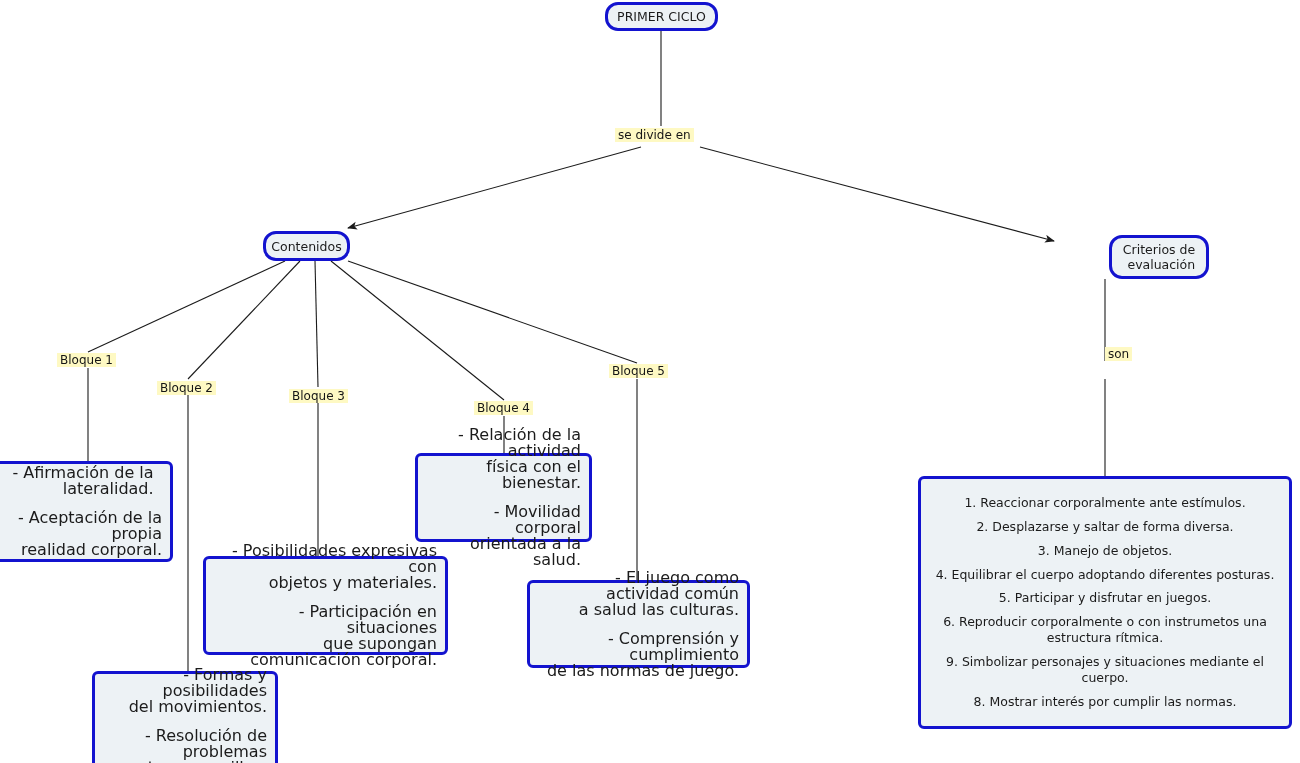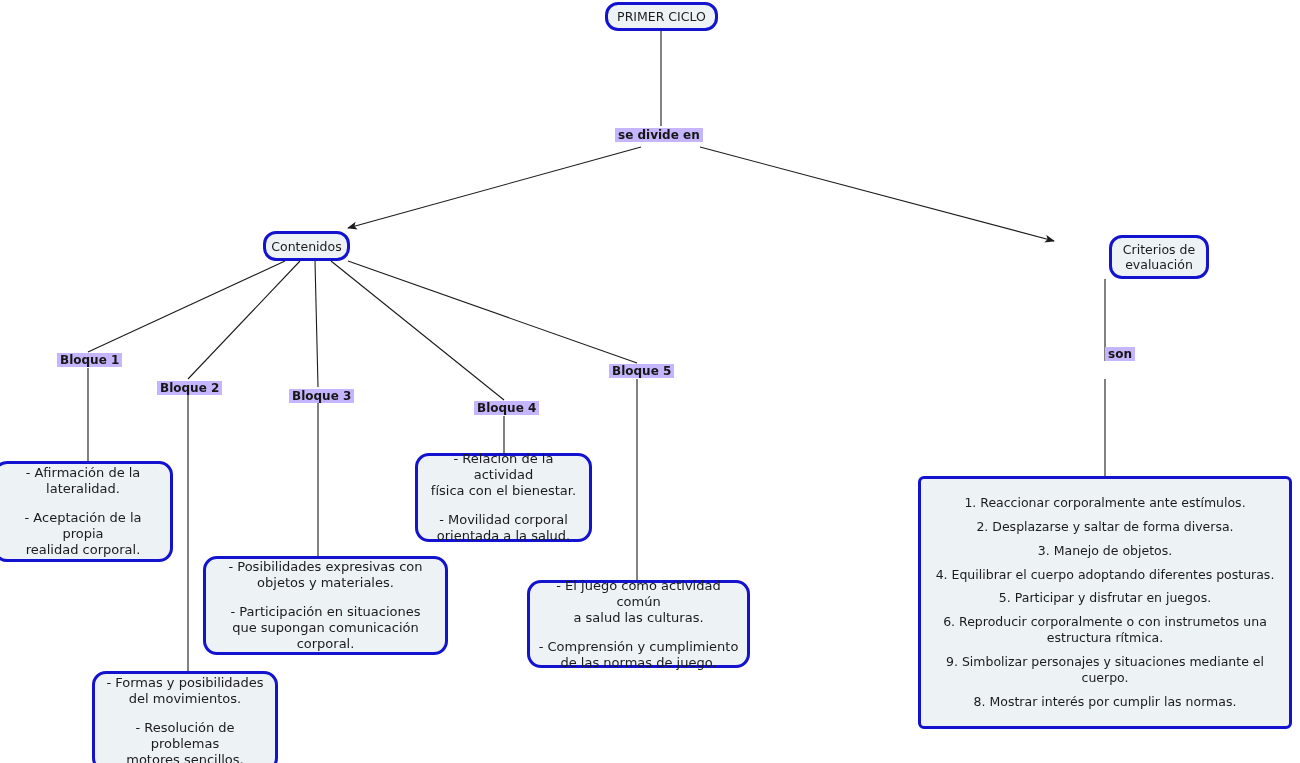--- a/index.html
+++ b/index.html
@@ -40,28 +40,29 @@
     align-items: center;
     justify-content: center;
     padding: 6px 8px;
     z-index: 5;
   }
   .node.concept {
     border-radius: 13px;
     font-size: 12.5px;
   }
   .node.detail {
-    border-radius: 14px;
-    font-size: 13px;
+    border-radius: 6px;
+    font-size: 16px;
     line-height: 16px;
   }
   .node .para {
     margin: 0;
     padding: 0;
     white-space: pre-line;
+    text-align: right;
   }
   .node .para + .para {
     margin-top: 13px;
   }
   .criteria {
     position: absolute;
     box-sizing: border-box;
     background: #edf2f5;
     border: 3px solid #1313cf;
     border-radius: 6px;
@@ -78,26 +79,25 @@
   }
   .criteria .item {
     white-space: pre-line;
     width: 100%;
   }
   .link-label {
     position: absolute;
     font-size: 12px;
     line-height: 14px;
     color: #161616;
-    background: #c4b5fd;
+    background: #fef9c3;
     white-space: nowrap;
     padding: 0 3px;
     z-index: 4;
     text-align: left;
-    font-weight: bold;
   }
 </style>
 </head>
 <body>
 
 <div id="map">
 
   <svg id="edges" viewBox="0 0 1300 763" width="1300" height="763" xmlns="http://www.w3.org/2000/svg">
     <defs>
       <marker id="arrow" markerWidth="11" markerHeight="11" refX="9" refY="4" orient="auto" markerUnits="userSpaceOnUse">

